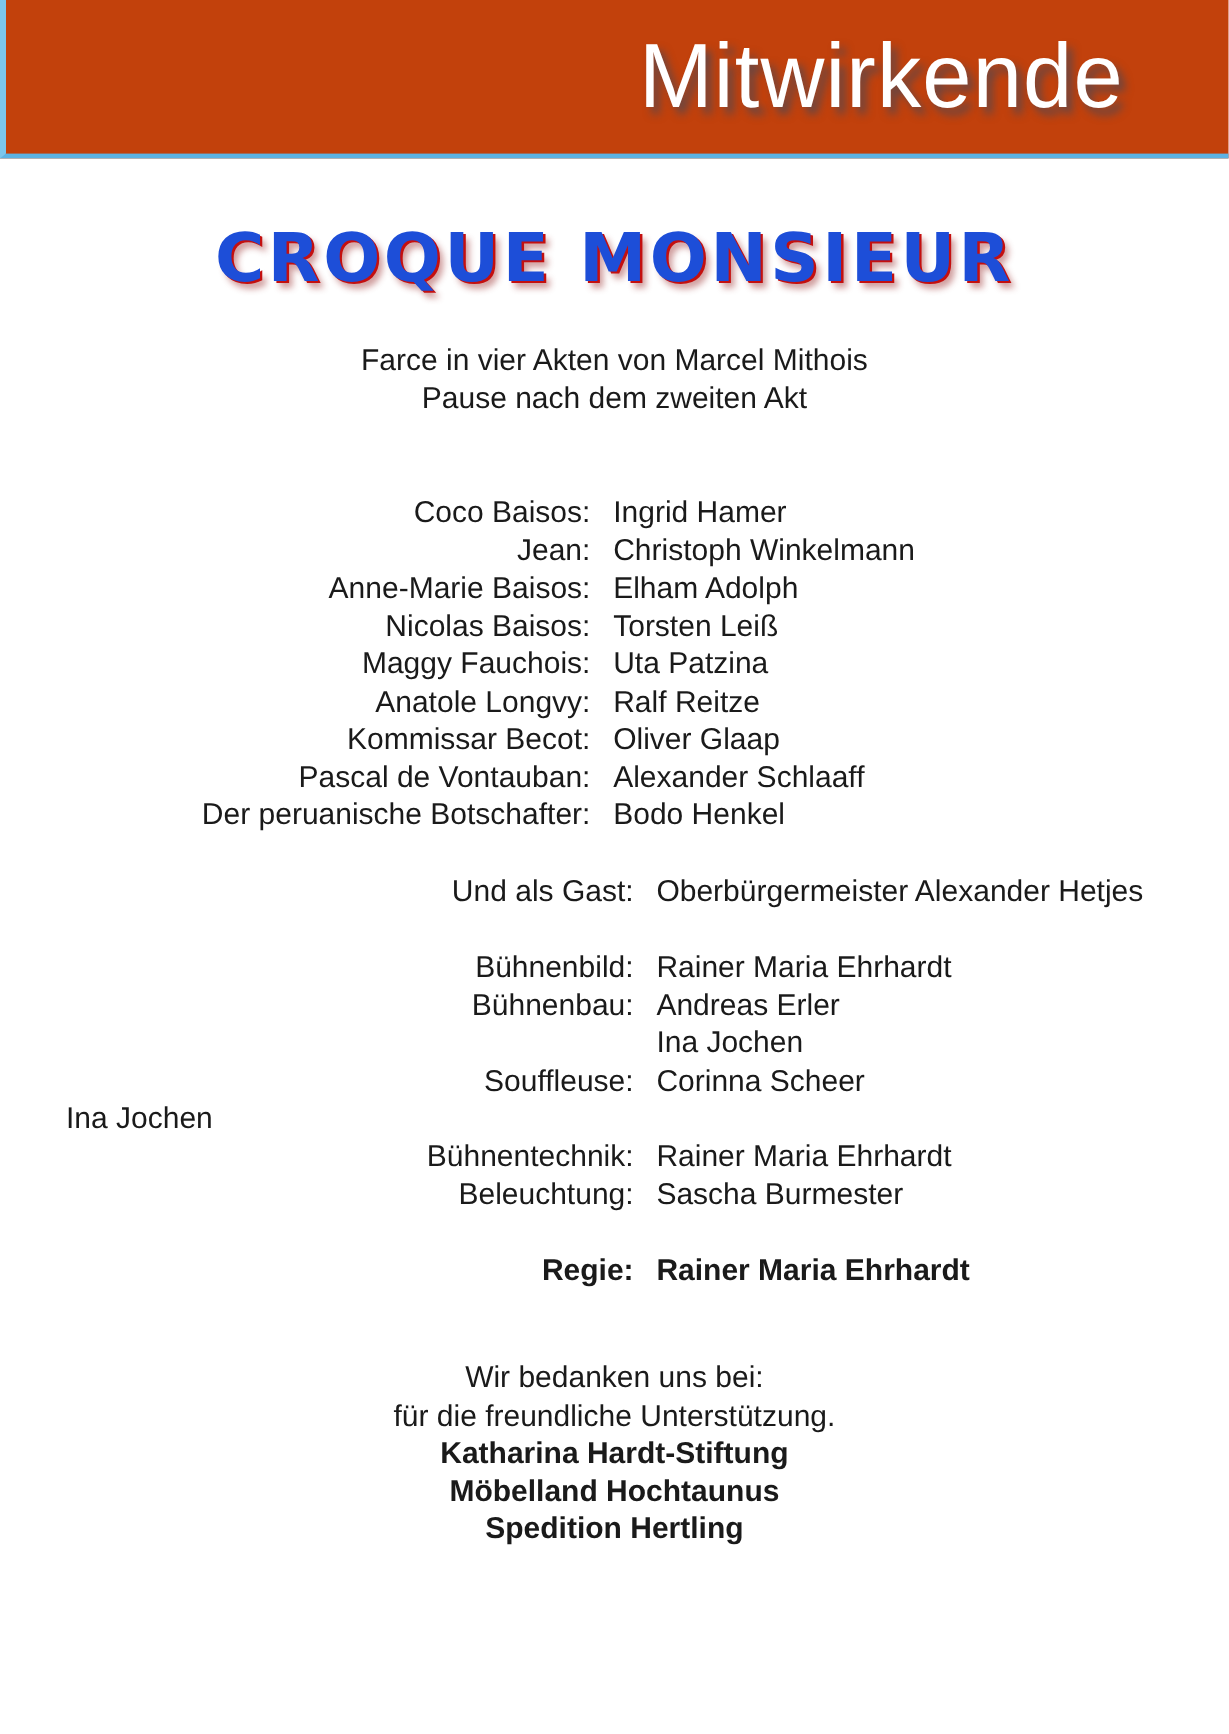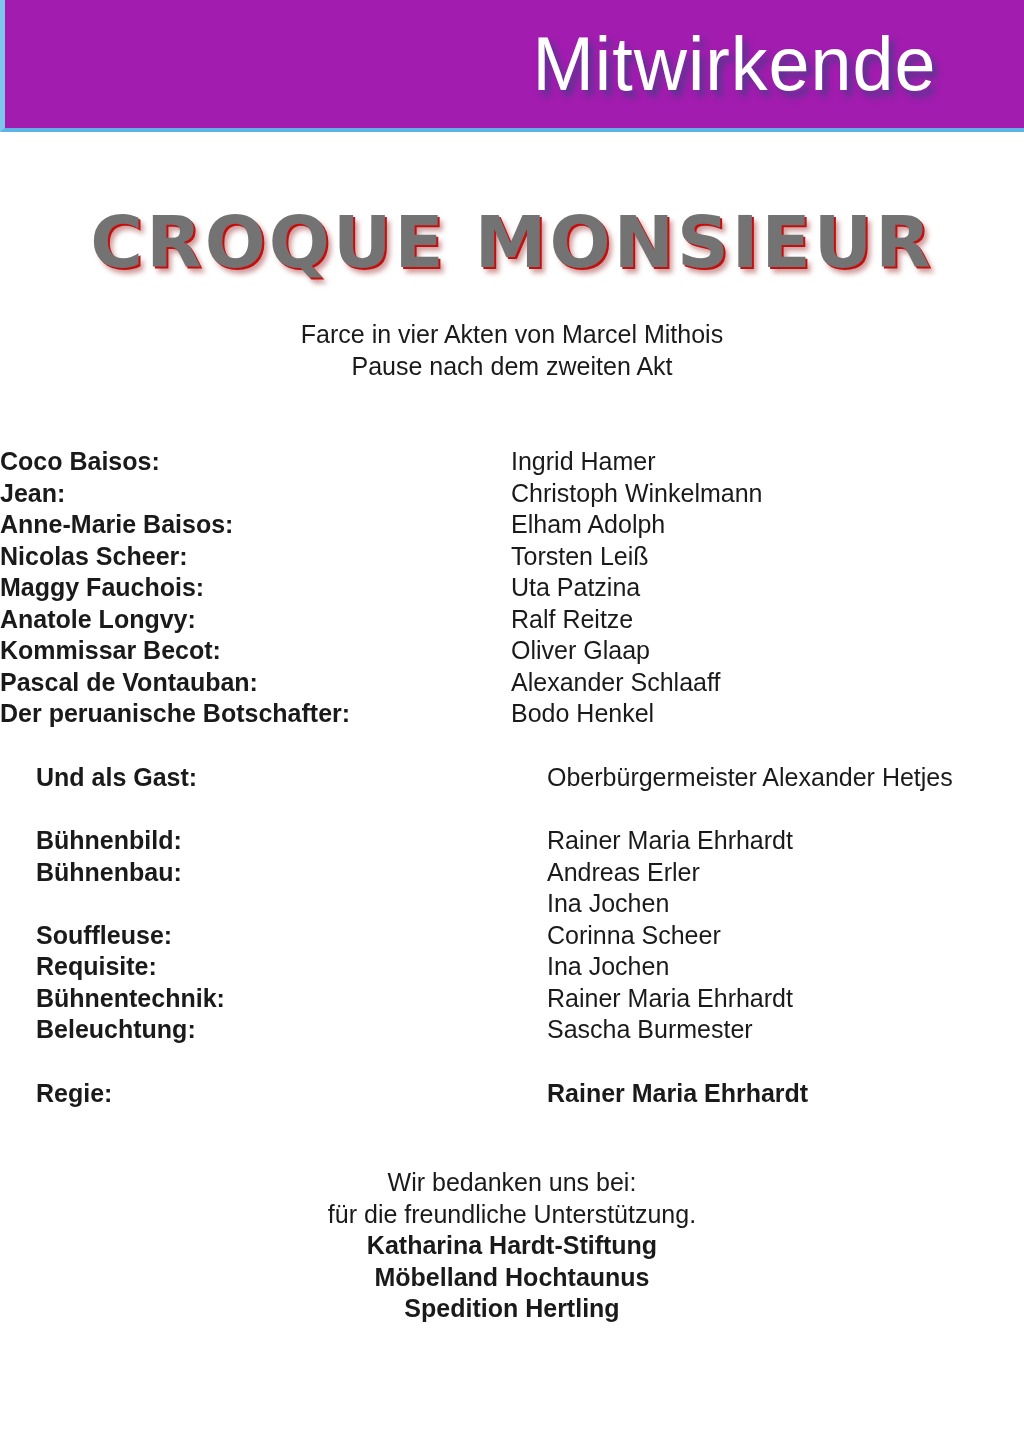--- a/index.html
+++ b/index.html
@@ -13,21 +13,21 @@
     height: 1445px;
     background: #ffffff;
     overflow: hidden;
     font-family: "Liberation Sans", sans-serif;
     color: #1a1a1a;
   }
 
   
   .header-bar {
     height: 132px;
-    background: #a21caf;
+    background: #c2410c;
     border-left: 5px solid #7cc6ec;
     border-bottom: 4px solid #5cb3e4;
     box-sizing: border-box;
     display: flex;
     align-items: center;
     justify-content: flex-end;
     padding-right: 88px;
   }
   .header-title {
     font-size: 76px;
@@ -35,28 +35,28 @@
     font-weight: 400;
     color: #ffffff;
     letter-spacing: 1px;
     transform: scaleX(0.97);
     transform-origin: right center;
     text-shadow: 5px 6px 7px rgba(25, 75, 115, 0.55);
   }
 
   
   .play-title {
-    margin-top: 74px;
+    margin-top: 56px;
     text-align: center;
     font-family: "DejaVu Sans", sans-serif;
     font-weight: bold;
-    font-size: 72px;
+    font-size: 56px;
     line-height: 1;
     letter-spacing: 3px;
-    color: #737373;
+    color: #1d4ed8;
     text-shadow: 2px 2px 0 #c40f0f, 5px 6px 5px rgba(150, 40, 40, 0.45);
   }
 
   .subtitle {
     margin-top: 40px;
     text-align: center;
     font-size: 25px;
     line-height: 32px;
   }
 
@@ -65,22 +65,21 @@
     margin-top: 64px;
   }
   .row {
     display: flex;
     font-size: 25px;
     line-height: 31.5px;
   }
   .role {
     width: 492px;
     flex: 0 0 492px;
-    text-align: left;
-    font-weight: bold;
+    text-align: right;
   }
   .name {
     margin-left: 19px;
     text-align: left;
     white-space: nowrap;
   }
   .section-gap {
     margin-top: 32px;
     padding-left: 36px;
   }
@@ -127,21 +126,21 @@
     <div class="role">Jean:</div>
     <div class="name">Christoph Winkelmann</div>
   </div>
 
   <div class="row">
     <div class="role">Anne-Marie Baisos:</div>
     <div class="name">Elham Adolph</div>
   </div>
 
   <div class="row">
-    <div class="role">Nicolas Scheer:</div>
+    <div class="role">Nicolas Baisos:</div>
     <div class="name">Torsten Leiß</div>
   </div>
 
   <div class="row">
     <div class="role">Maggy Fauchois:</div>
     <div class="name">Uta Patzina</div>
   </div>
 
   <div class="row">
     <div class="role">Anatole Longvy:</div>
@@ -184,21 +183,20 @@
     <div class="role"></div>
     <div class="name">Ina Jochen</div>
   </div>
 
   <div class="row">
     <div class="role">Souffleuse:</div>
     <div class="name">Corinna Scheer</div>
   </div>
 
   <div class="row">
-    <div class="role">Requisite:</div>
     <div class="name">Ina Jochen</div>
   </div>
 
   <div class="row">
     <div class="role">Bühnentechnik:</div>
     <div class="name">Rainer Maria Ehrhardt</div>
   </div>
 
   <div class="row">
     <div class="role">Beleuchtung:</div>

